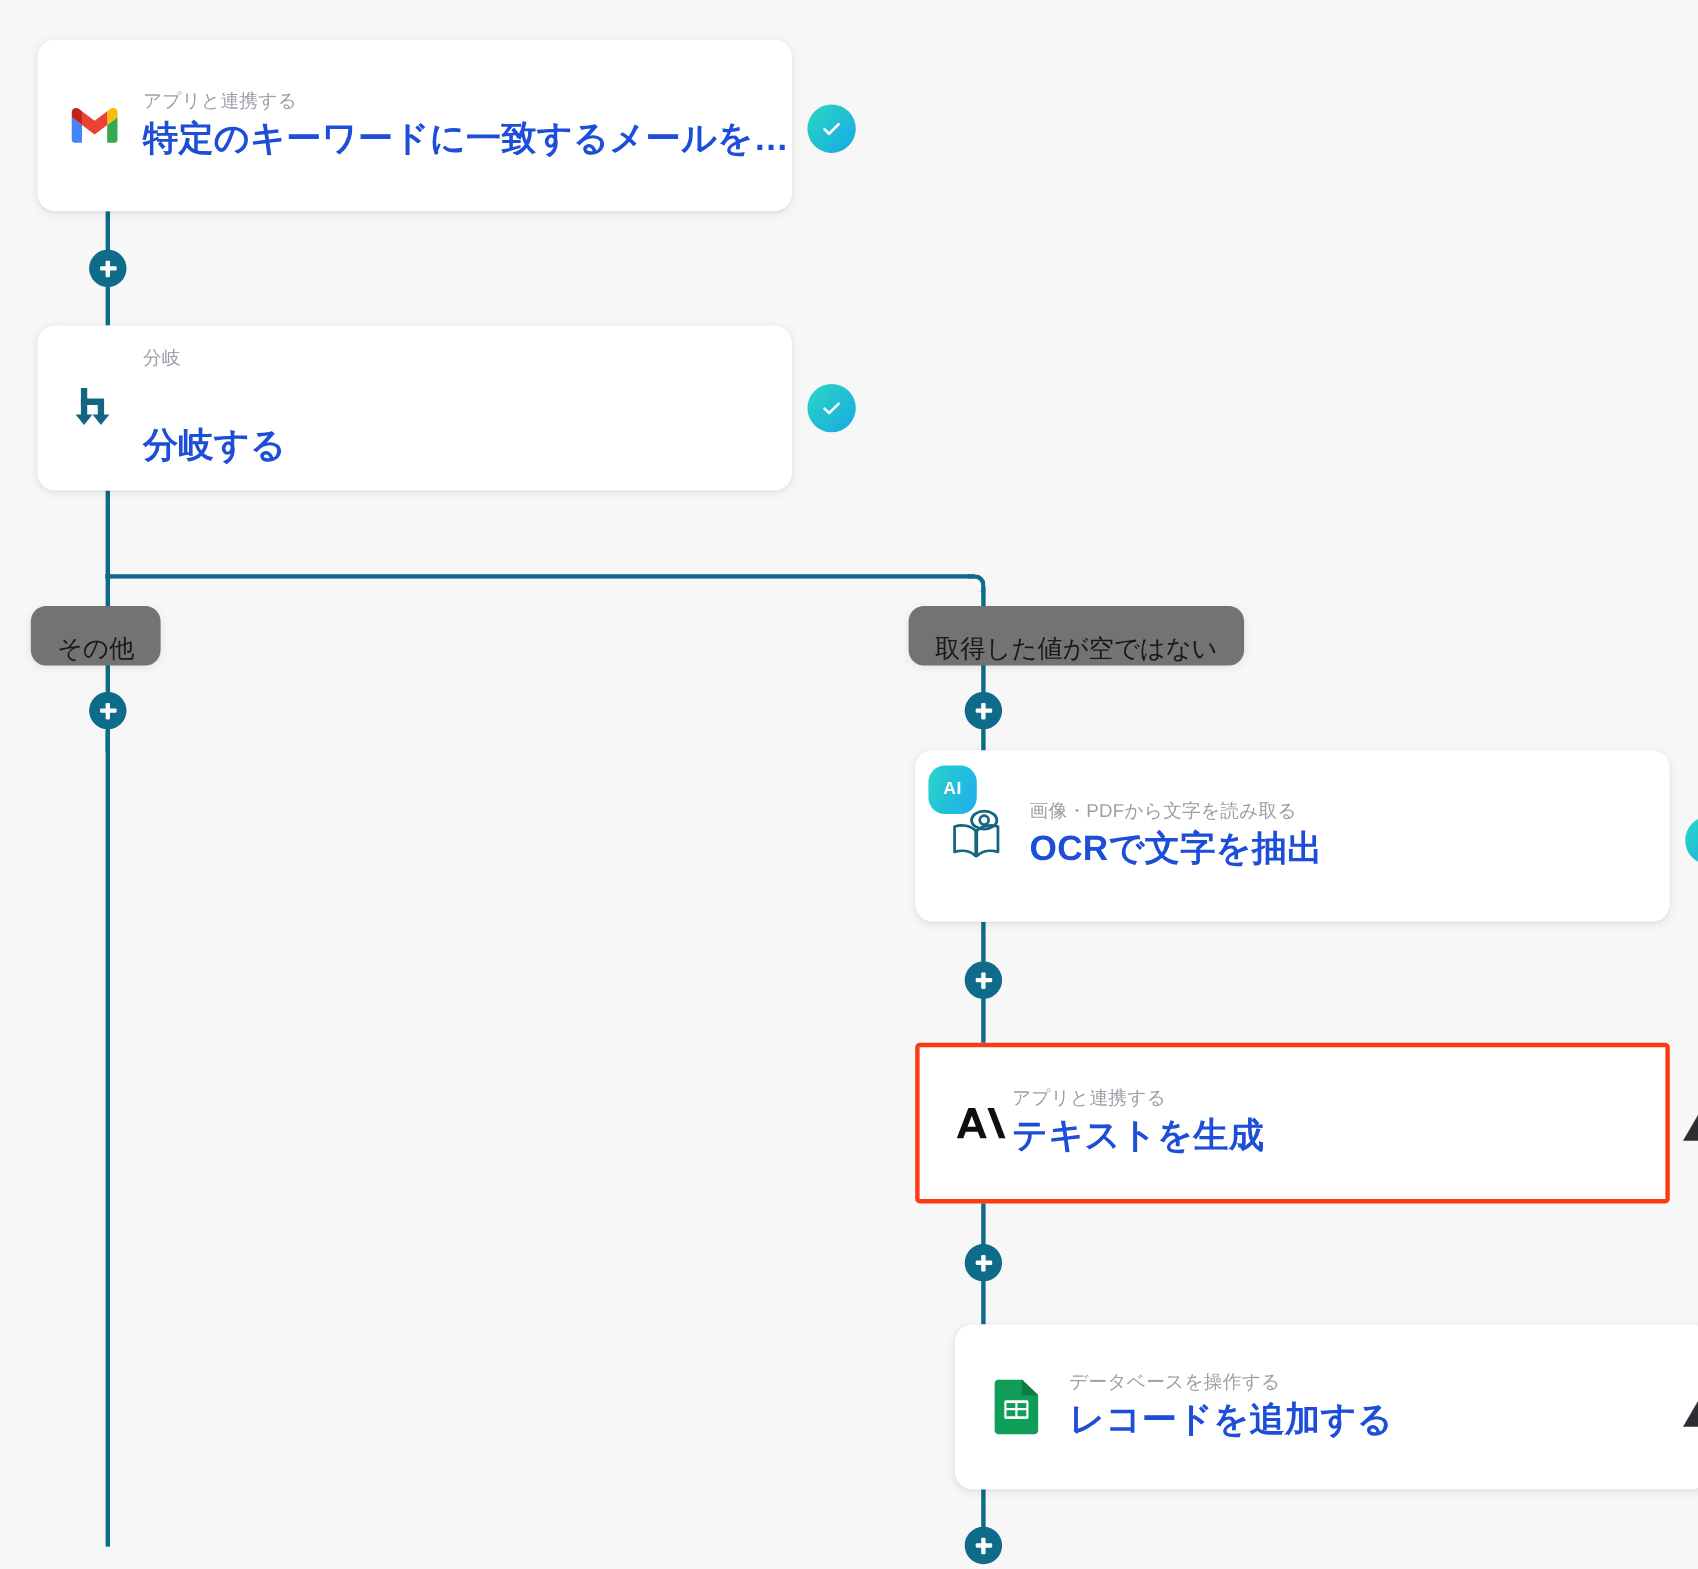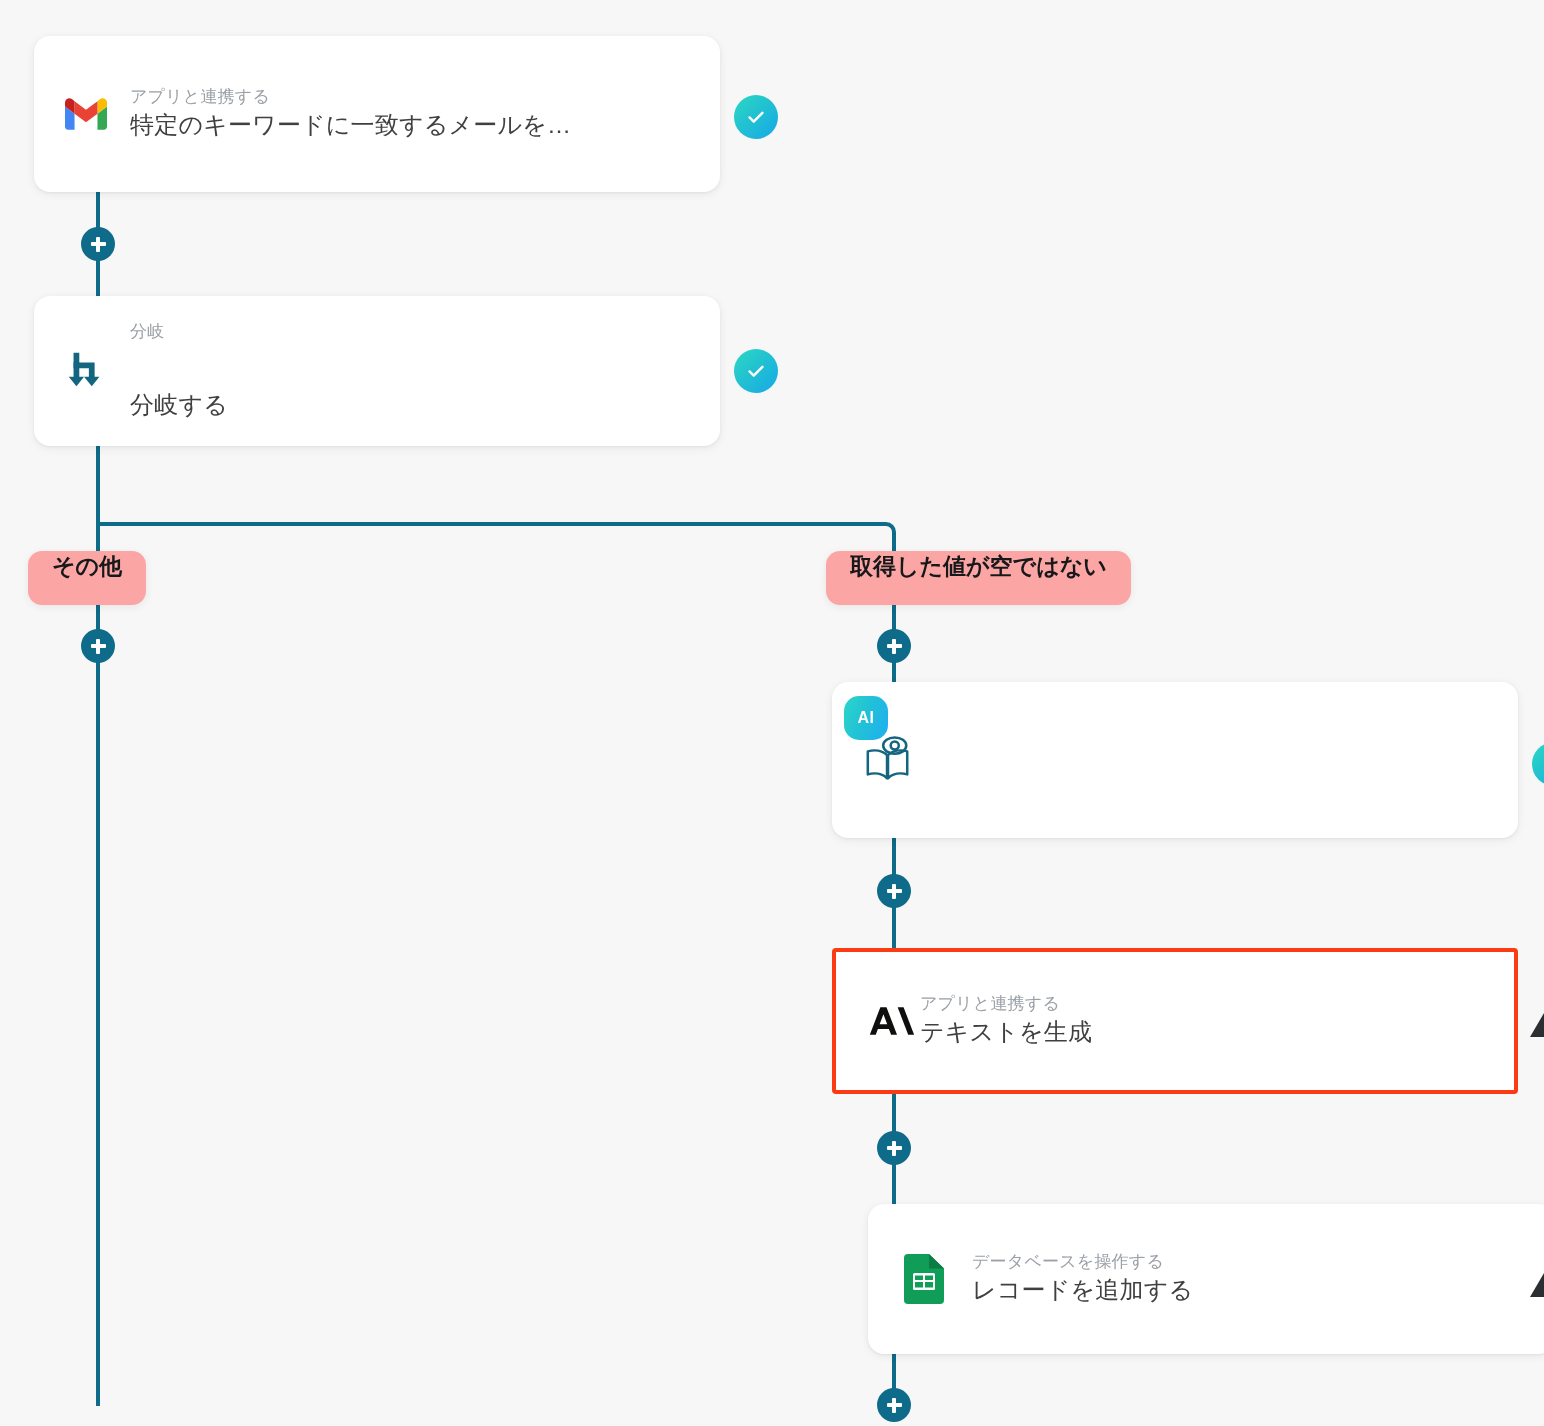--- a/index.html
+++ b/index.html
@@ -94,23 +94,23 @@
     min-width: 0;
   }
   .card-sub {
     font-size: 17px;
     color: #9aa0a6;
     line-height: 1.35;
     white-space: nowrap;
     letter-spacing: .2px;
   }
   .card-title {
-    font-size: 24px;
-    font-weight: 400;
-    color: #404040;
+    font-size: 32px;
+    font-weight: 700;
+    color: #1d4ed8;
     line-height: 1.35;
     white-space: nowrap;
     letter-spacing: .2px;
   }
 
   
   .status-check {
     position: absolute;
     width: 44px;
     height: 44px;
@@ -139,30 +139,30 @@
     display: flex;
     align-items: center;
     justify-content: center;
     letter-spacing: .5px;
     z-index: 8;
   }
 
   
   .branch-pill {
     position: absolute;
-    background: #fca5a5;
+    background: #737373;
     border-radius: 14px;
     box-shadow: 0 2px 8px rgba(0,0,0,0.07);
     display: flex;
-    align-items: flex-start;
+    align-items: flex-end;
     justify-content: center;
     padding: 0 24px;
     height: 54px;
     font-size: 23px;
-    font-weight: 700;
+    font-weight: 400;
     color: #16181a;
     white-space: nowrap;
     z-index: 6;
     box-sizing: border-box;
   }
 </style>
 </head>
 <body>
 
 <div id="canvas">
@@ -241,20 +241,24 @@
   </div>
 
   <div class="node-card" style="left:832px; top:682px; width:686px; height:156px;">
     <div class="card-icon" style="margin-left:28px;">
       <svg width="50" height="50" viewBox="0 0 52 52">
         <path d="M5 17 C12 15, 20 16, 25 21 L25 45 C20 40, 12 39, 5 41 Z" fill="none" stroke="#14657f" stroke-width="2.6" stroke-linejoin="round"></path>
         <path d="M46 17 C39 15, 31 16, 26 21 L26 45 C31 40, 39 39, 46 41 Z" fill="none" stroke="#14657f" stroke-width="2.6" stroke-linejoin="round"></path>
         <ellipse cx="33" cy="11" rx="12" ry="8.5" fill="none" stroke="#14657f" stroke-width="2.6"></ellipse>
         <circle cx="33" cy="11" r="4.2" fill="none" stroke="#14657f" stroke-width="2.6"></circle>
       </svg>
+    </div>
+    <div class="card-text" style="margin-left:20px;">
+      <div class="card-sub">画像・PDFから文字を読み取る</div>
+      <div class="card-title">OCRで文字を抽出</div>
     </div>
   </div>
   <div class="ai-badge" style="left:844px; top:696px;">
     <span>AI</span>
   </div>
   <div class="status-check" style="left:1532px; top:742px;">
     <svg width="22" height="22" viewBox="0 0 24 24">
       <path d="M5 12.5l4.5 4.5L19 7.5" fill="none" stroke="#ffffff" stroke-width="2.6" stroke-linecap="round" stroke-linejoin="round"></path>
     </svg>
   </div>

